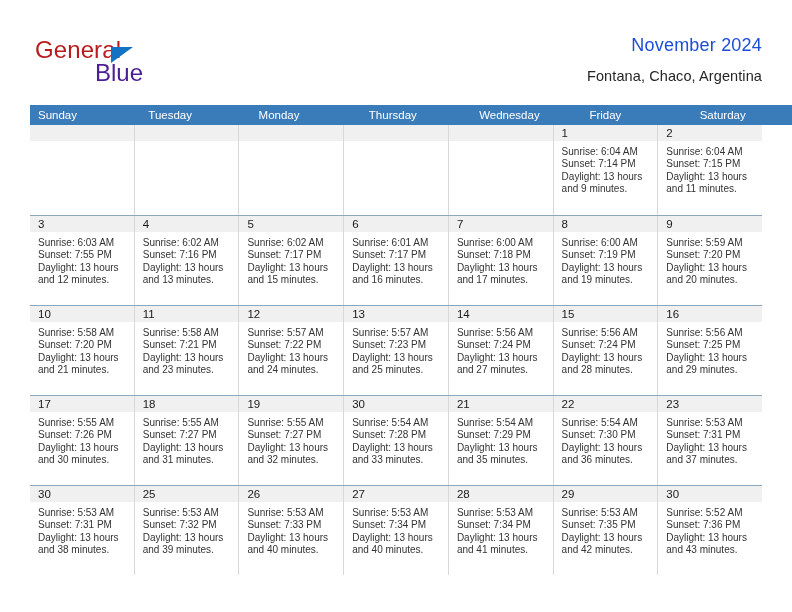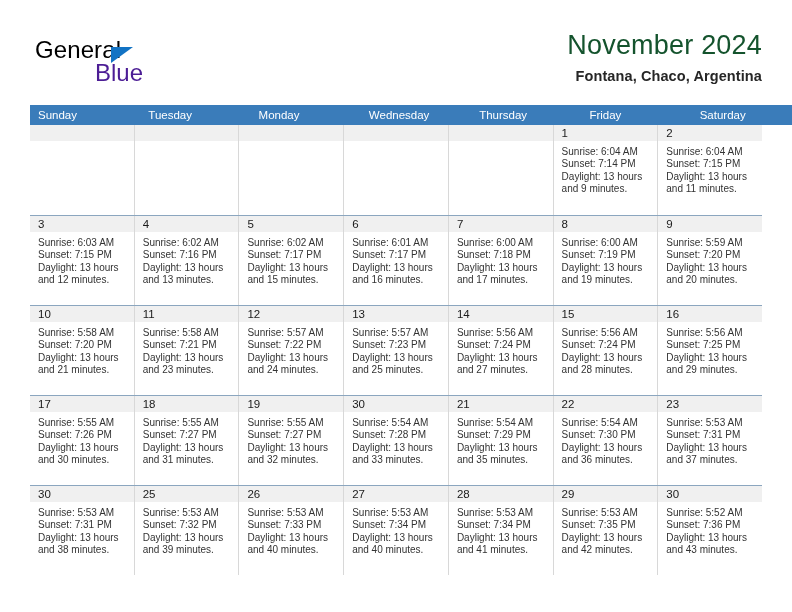--- a/index.html
+++ b/index.html
@@ -32,21 +32,21 @@
     top: 8px;
     width: 240px;
     height: 58px;
   }
   .logo-general {
     position: absolute;
     left: 0px;
     top: 0px;
     font-size: 24px;
     letter-spacing: 0.1px;
-    color: #000000;
+    color: #b91c1c;
     font-family: "Liberation Sans", sans-serif;
   }
   .logo-tri {
     position: absolute;
     left: 76px;
     top: 11px;
     width: 0;
     height: 0;
     border-left: 22px solid #1273c4;
     border-bottom: 16px solid transparent;
@@ -60,33 +60,32 @@
     font-family: "Liberation Sans", sans-serif;
   }
 
   .title-block {
     position: absolute;
     right: 0px;
     top: 0px;
     text-align: right;
   }
   .title {
-    font-size: 27px;
-    color: #14532d;
+    font-size: 18px;
+    color: #1d4ed8;
     font-weight: normal;
     line-height: 34px;
     letter-spacing: 0.2px;
   }
   .subtitle {
     font-size: 14.5px;
     color: #262626;
     line-height: 22px;
     margin-top: 3px;
     letter-spacing: 0.1px;
-    font-weight: bold;
   }
 
   
   .cal {
     position: absolute;
     left: 30px;
     top: 105px;
     width: 732px;
   }
   .weekhead {
@@ -163,22 +162,22 @@
     </div>
 
   </div>
 
   <div class="cal">
 
     <div class="weekhead">
       <div class="dayname">Sunday</div>
       <div class="dayname">Tuesday</div>
       <div class="dayname">Monday</div>
+      <div class="dayname">Thursday</div>
       <div class="dayname">Wednesday</div>
-      <div class="dayname">Thursday</div>
       <div class="dayname">Friday</div>
       <div class="dayname">Saturday</div>
     </div>
 
     <div id="weeks-container">
         <div class="week first">
           <div class="cell empty">
             <div class="daynum-band">
               <div class="daynum"></div>
             </div>
@@ -224,21 +223,21 @@
 Sunset: 7:15 PM
 Daylight: 13 hours and 11 minutes.</div>
           </div>
         </div>
         <div class="week">
           <div class="cell">
             <div class="daynum-band">
               <div class="daynum">3</div>
             </div>
             <div class="details">Sunrise: 6:03 AM
-Sunset: 7:15 PM
+Sunset: 7:55 PM
 Daylight: 13 hours and 12 minutes.</div>
           </div>
           <div class="cell">
             <div class="daynum-band">
               <div class="daynum">4</div>
             </div>
             <div class="details">Sunrise: 6:02 AM
 Sunset: 7:16 PM
 Daylight: 13 hours and 13 minutes.</div>
           </div>

